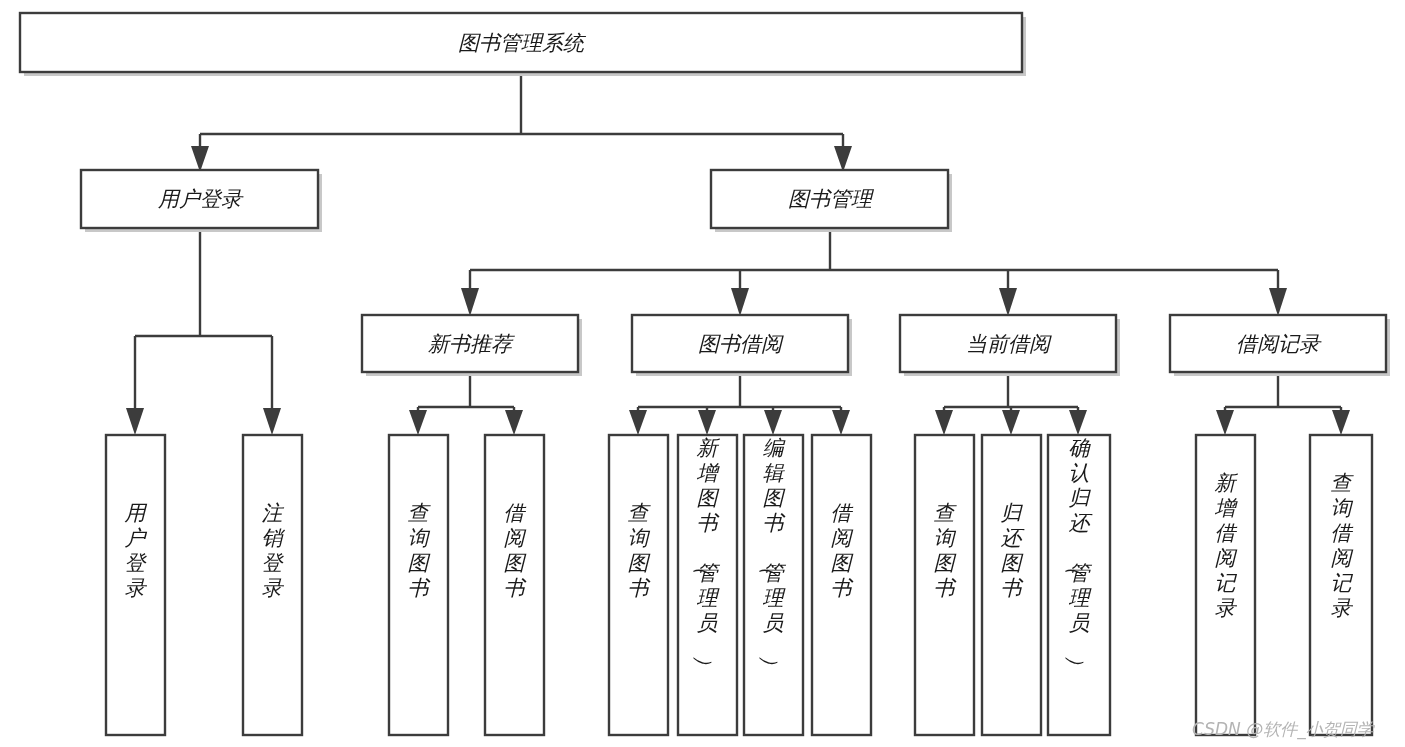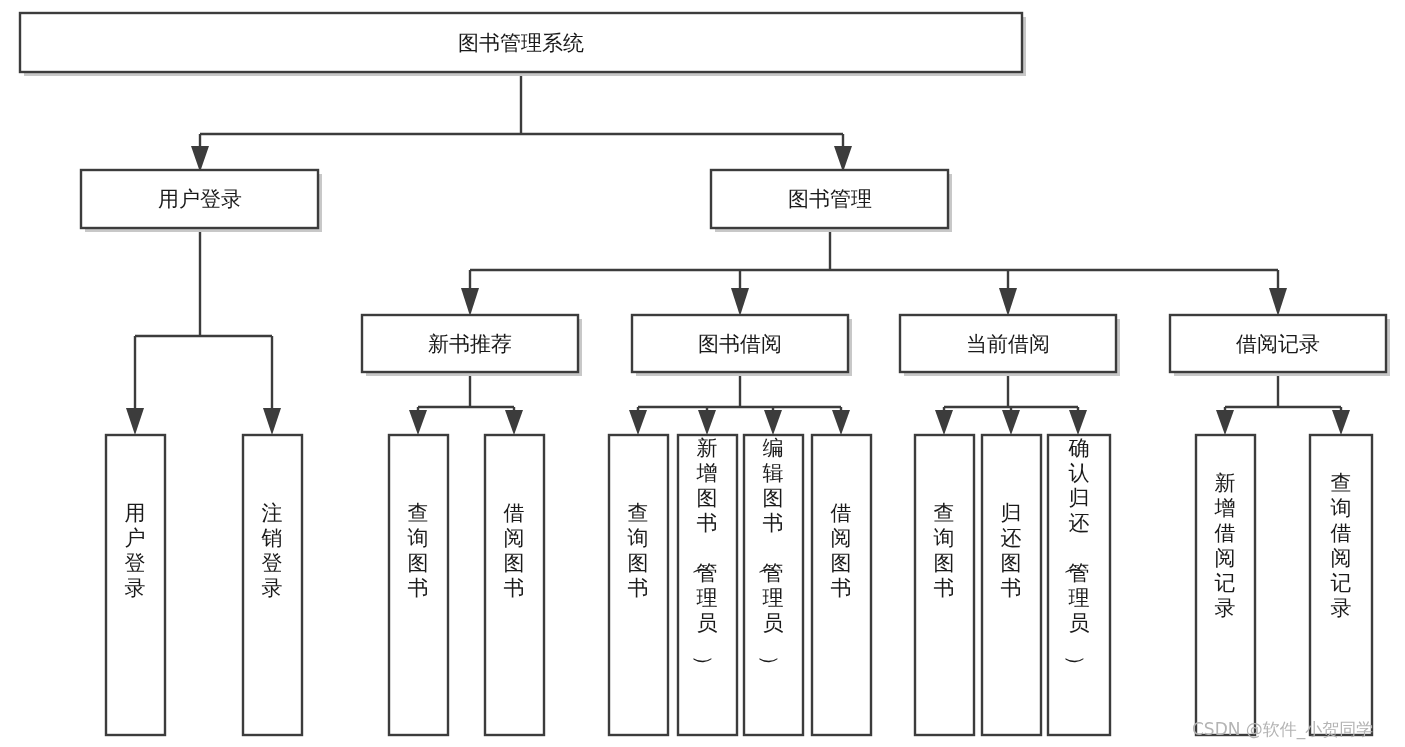--- a/index.html
+++ b/index.html
@@ -12,20 +12,21 @@
     height: 747px;
     font-family: "DejaVu Sans", "Liberation Sans", sans-serif;
     overflow: hidden;
     position: relative;
   }
   #diagram-root {
     position: absolute;
     left: 0; top: 0;
     width: 1405px;
     height: 626px;
+    font-style: italic;
   }
   svg.chart-svg {
     display: block;
     width: 1405px;
     height: 747px;
   }
   .node-box {
     fill: #ffffff;
     stroke: #3c3c3c;
     stroke-width: 2.4;

